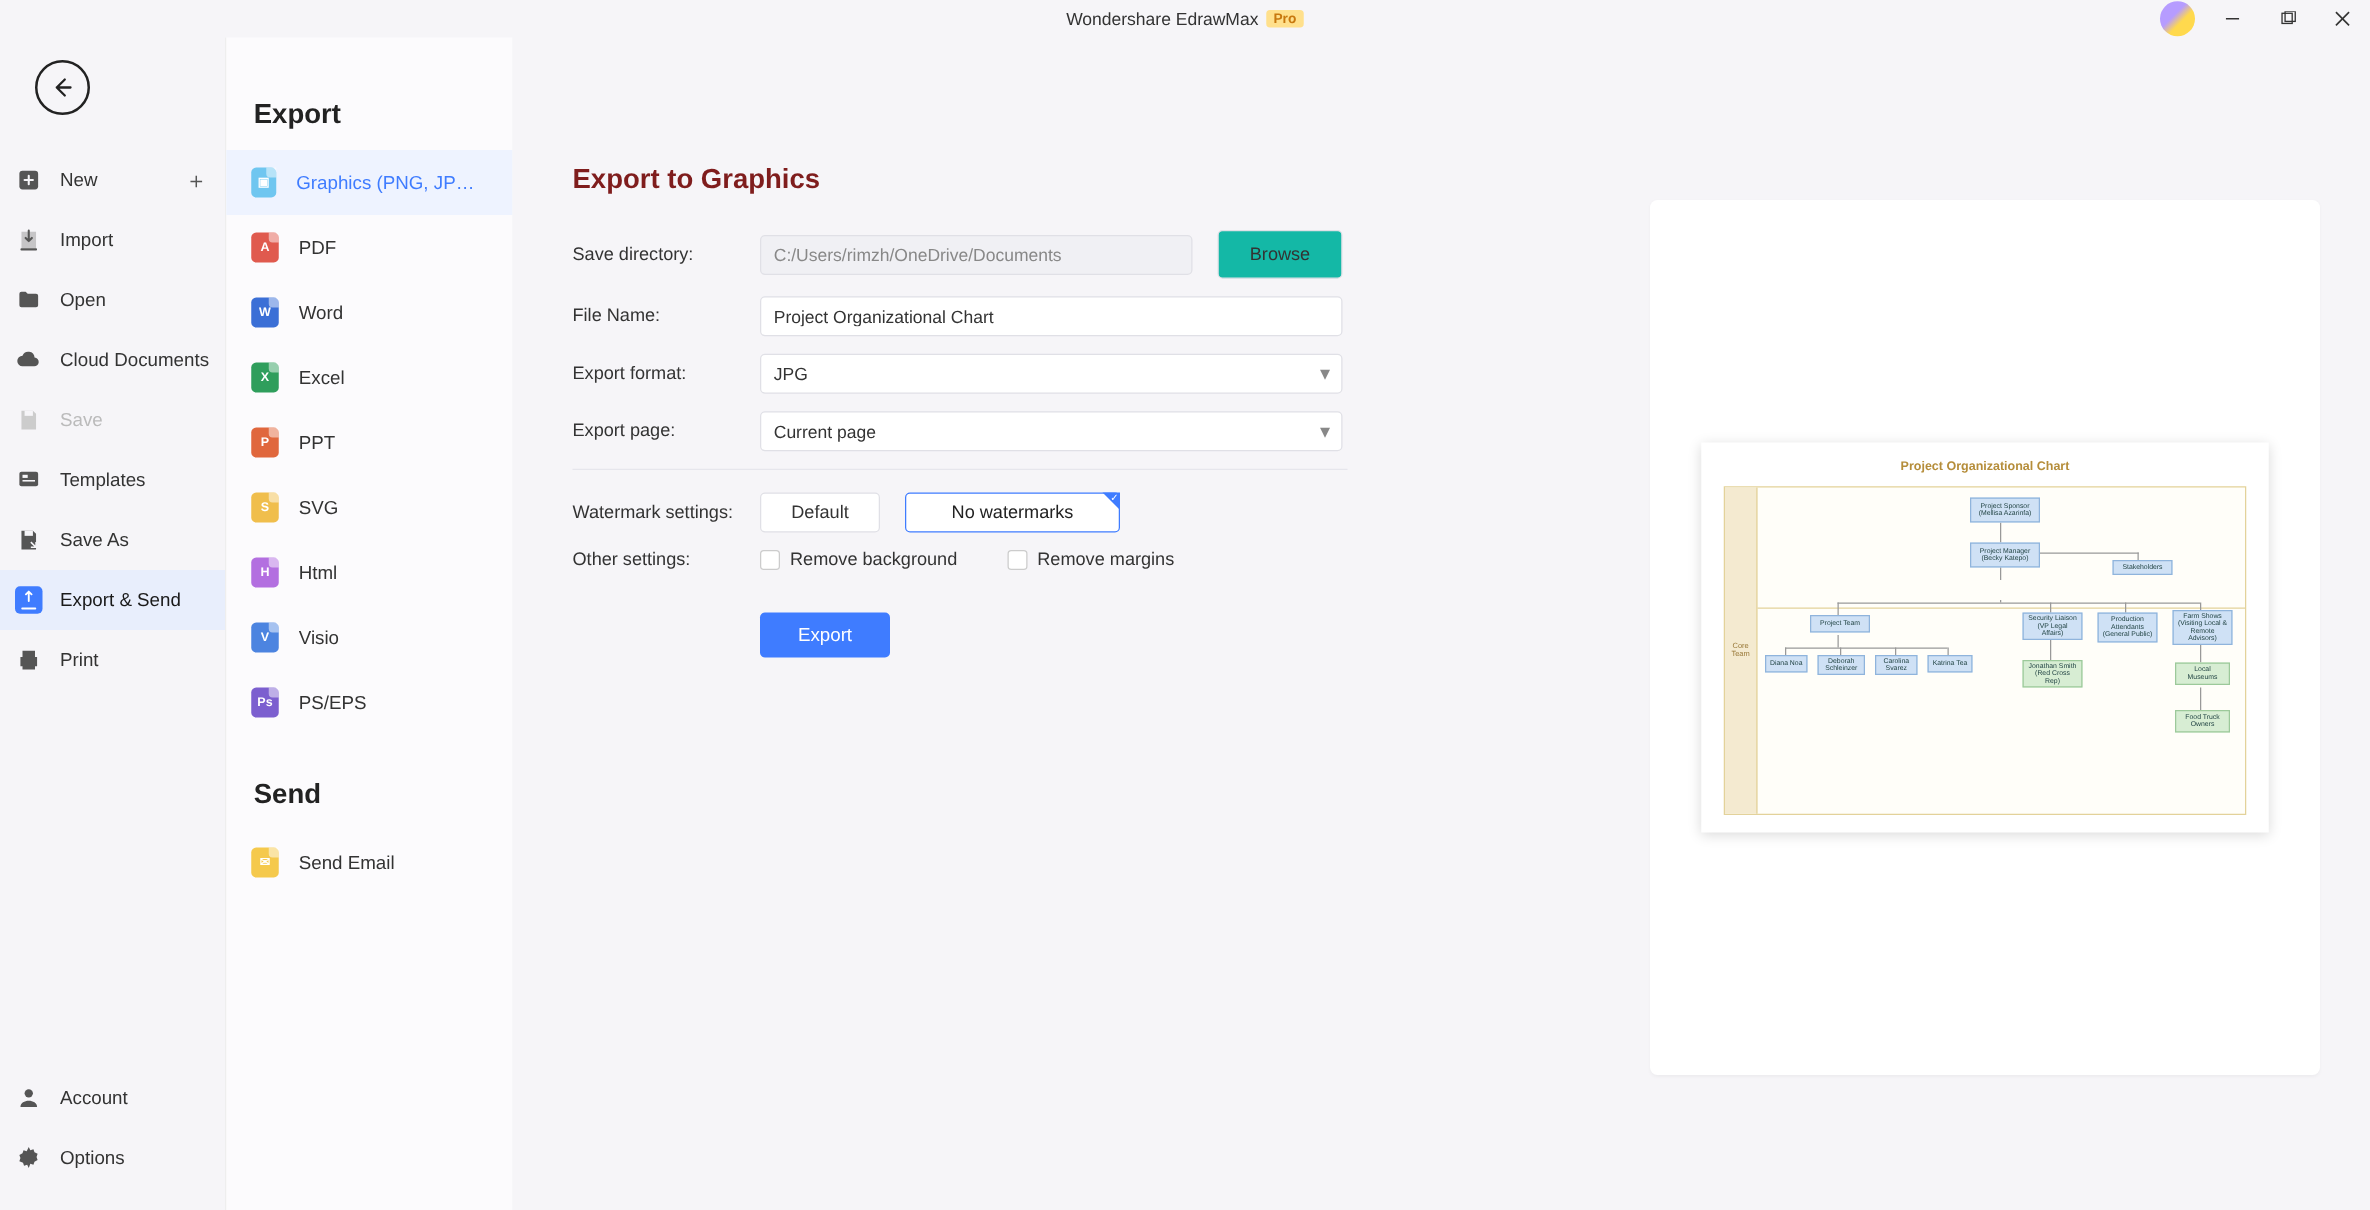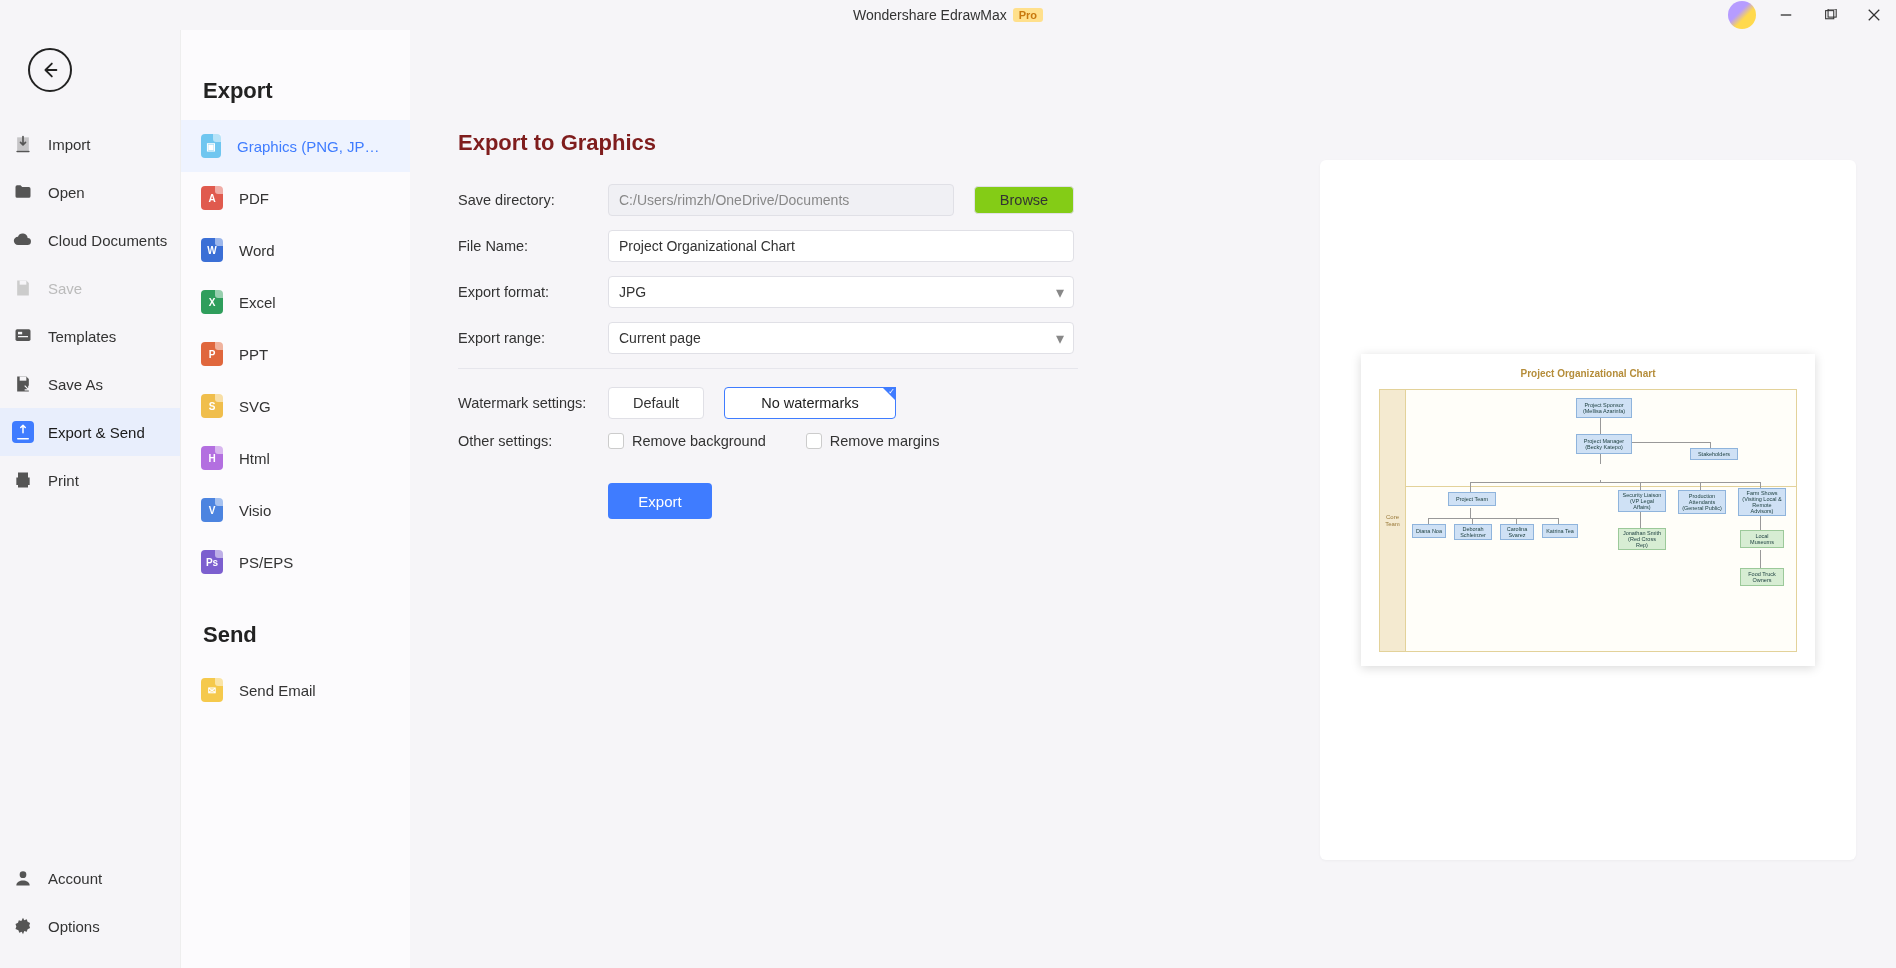--- a/index.html
+++ b/index.html
@@ -46,21 +46,21 @@
 
 .col-main { flex: 1; background: #f6f5f8; padding: 100px 40px 20px 48px; position: relative; }
 .main-h { font-size: 22px; font-weight: 700; color: #7f1d1d; margin-bottom: 28px; }
 
 .form-row { display: flex; align-items: center; margin-bottom: 14px; }
 .form-row .lbl { width: 150px; font-size: 14.5px; color: #333; }
 .txt-input { height: 32px; border: 1px solid #e0e0e6; background: #fff; border-radius: 4px; padding: 0 10px; font-size: 14px; color: #333; }
 .txt-input.ro { background: #f0f0f4; color: #888; }
 .w-dir { width: 346px; }
 .w-file { width: 466px; }
-.btn-plain { height: 28px; padding: 0 22px; border: 1px solid #e0e0e6; background: #84cc16; border-radius: 4px; font-size: 14.5px; color: #333; cursor: pointer; display: inline-flex; align-items: center; justify-content: center; }
+.btn-plain { height: 39px; padding: 0 22px; border: 1px solid #e0e0e6; background: #14b8a6; border-radius: 4px; font-size: 14.5px; color: #333; cursor: pointer; display: inline-flex; align-items: center; justify-content: center; }
 .sel { position: relative; }
 .sel .chev { position: absolute; right: 10px; top: 50%; transform: translateY(-50%); color: #888; pointer-events: none; }
 
 .divider { height: 1px; background: #e6e6ec; margin: 10px 0 18px 0; width: 620px; }
 
 .seg-btn { height: 32px; width: 96px; border: 1px solid #e0e0e6; background: #fff; border-radius: 4px; font-size: 14.5px; color: #333; cursor: pointer; display: inline-flex; align-items: center; justify-content: center; margin-right: 20px; }
 .seg-btn.sel-on { border-color: #3f7cff; color: #222; position: relative; }
 .seg-btn.sel-on .corner { position: absolute; top: -1px; right: -1px; width: 0; height: 0; border-top: 14px solid #3f7cff; border-left: 14px solid transparent; }
 .seg-btn.sel-on .corner::after { content:'✓'; position:absolute; top:-14px; right:1px; font-size:8px; color:#fff; }
 .seg-wide { width: 130px; }
@@ -160,20 +160,30 @@
   <div class="body-row">
 
     <div class="col-primary">
       <div class="back-btn">
         <svg viewBox="0 0 24 24">
             <path d="M14 5l-7 7 7 7M7 12h12" fill="none" stroke="#222" stroke-width="2" stroke-linecap="round" stroke-linejoin="round"></path>
           </svg>
       </div>
       <div class="primary-item">
         <span class="ic">
+            <svg width="20" height="20" viewBox="0 0 24 24">
+              <rect x="3" y="3" width="18" height="18" rx="3" fill="#555"></rect>
+              <path d="M12 8v8M8 12h8" stroke="#f6f5f8" stroke-width="2" stroke-linecap="round"></path>
+            </svg>
+          </span>
+        <span>New</span>
+        <span class="plus-tail">＋</span>
+      </div>
+      <div class="primary-item">
+        <span class="ic">
             <svg width="20" height="20" viewBox="0 0 24 24" fill="#555">
               <path d="M5 4h14v16H5z" opacity=".3"></path>
               <path d="M12 3v10m0 0l-3-3m3 3l3-3M5 21h14" stroke="#555" stroke-width="2" fill="none" stroke-linecap="round"></path>
             </svg>
           </span>
         <span>Import</span>
       </div>
       <div class="primary-item">
         <span class="ic">
             <svg width="20" height="20" viewBox="0 0 24 24" fill="#555">
@@ -324,21 +334,21 @@
         <span class="lbl">Export format:</span>
         <div class="sel" style="width:466px">
           <div class="txt-input w-file" style="display:flex;align-items:center;cursor:pointer">
               <span>JPG</span>
             </div>
           <span class="chev">▾</span>
         </div>
       </div>
 
       <div class="form-row">
-        <span class="lbl">Export range:</span>
+        <span class="lbl">Export page:</span>
         <div class="sel" style="width:466px">
           <div class="txt-input w-file" style="display:flex;align-items:center;cursor:pointer">
               <span>Current page</span>
             </div>
           <span class="chev">▾</span>
         </div>
       </div>
 
       <div class="divider"></div>
 

